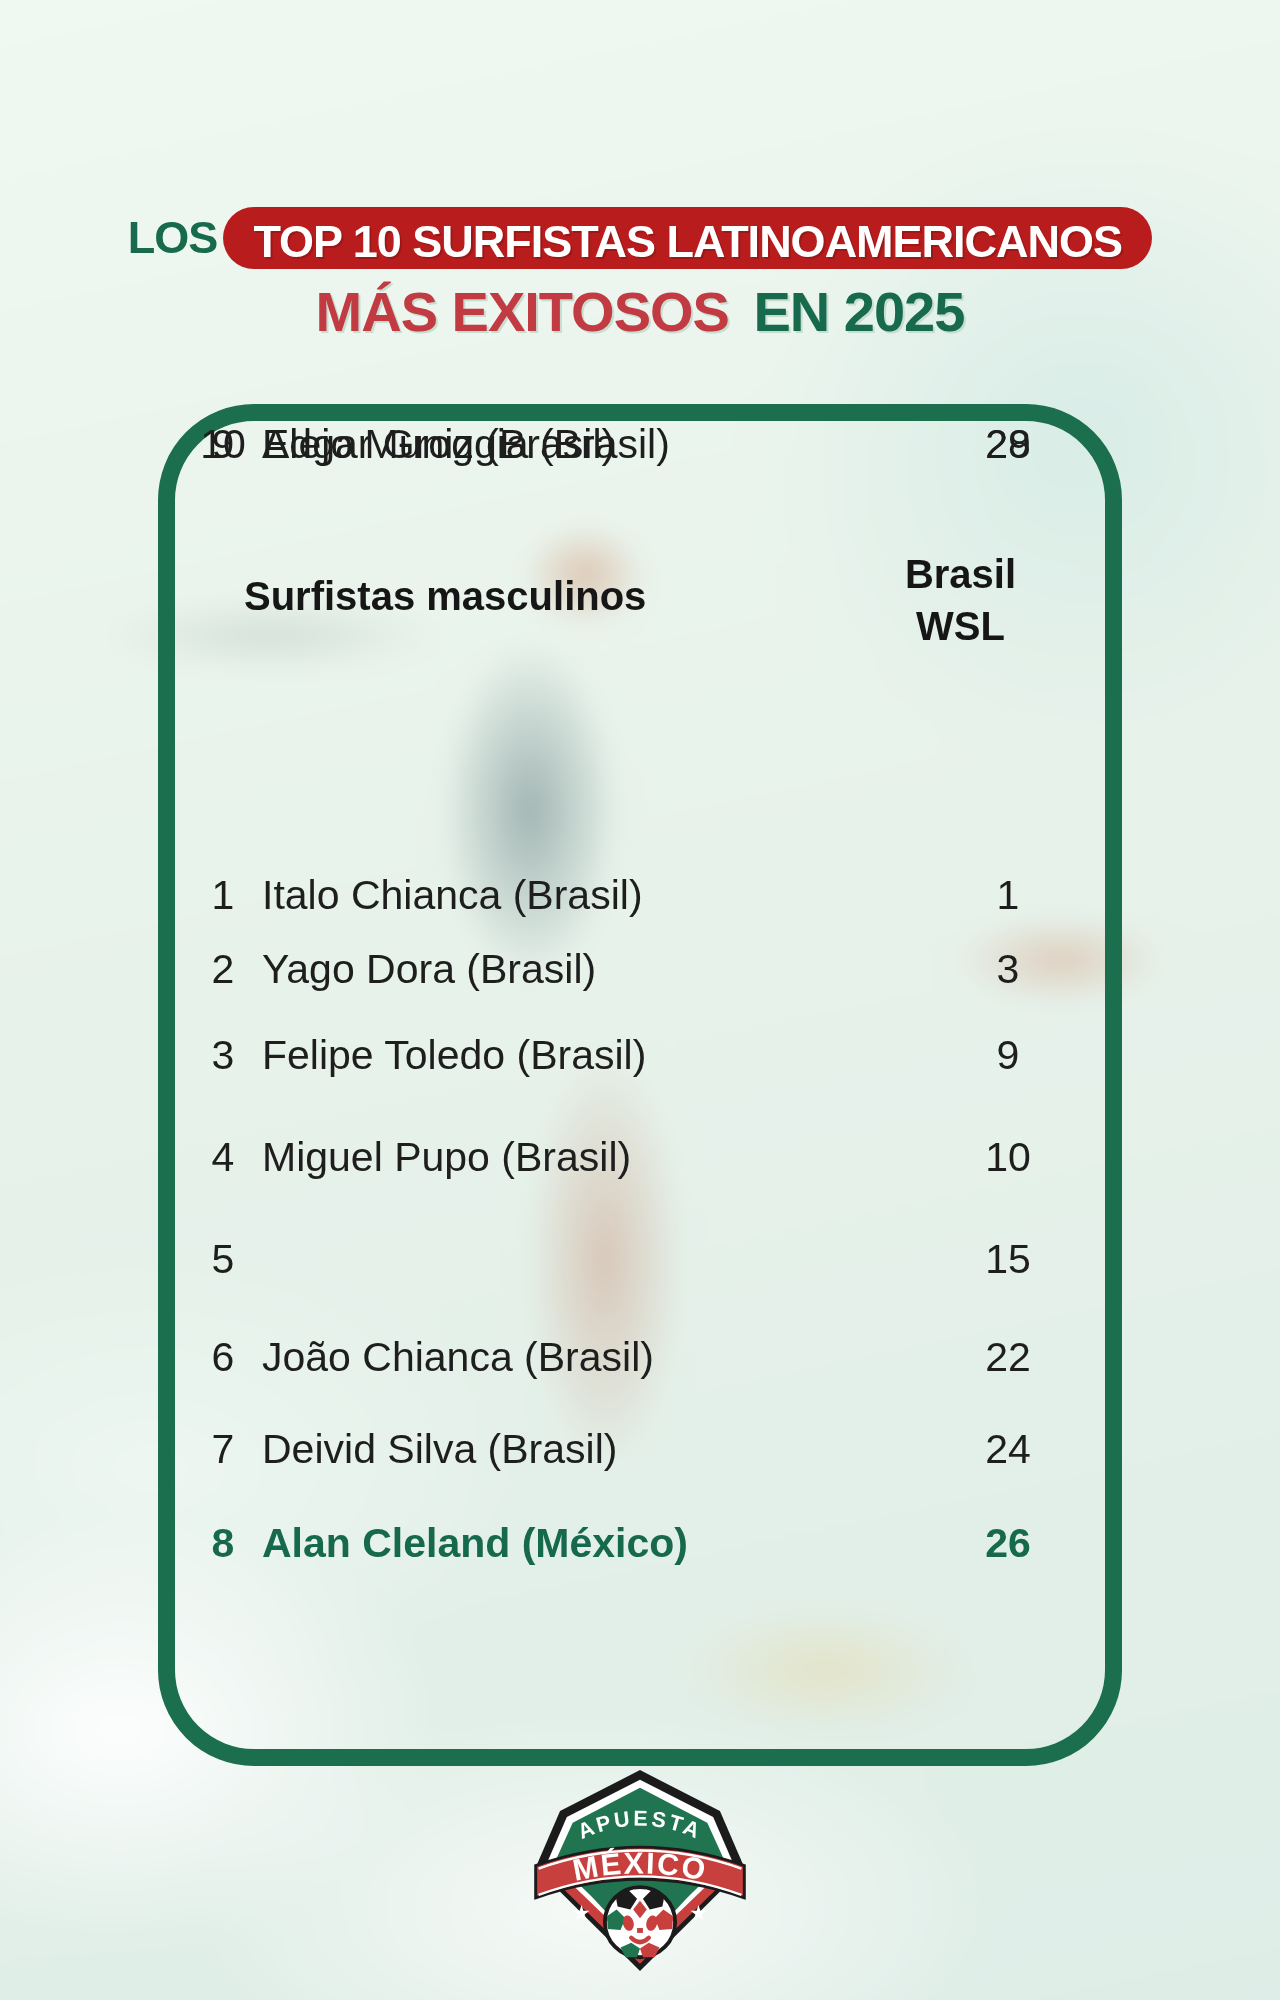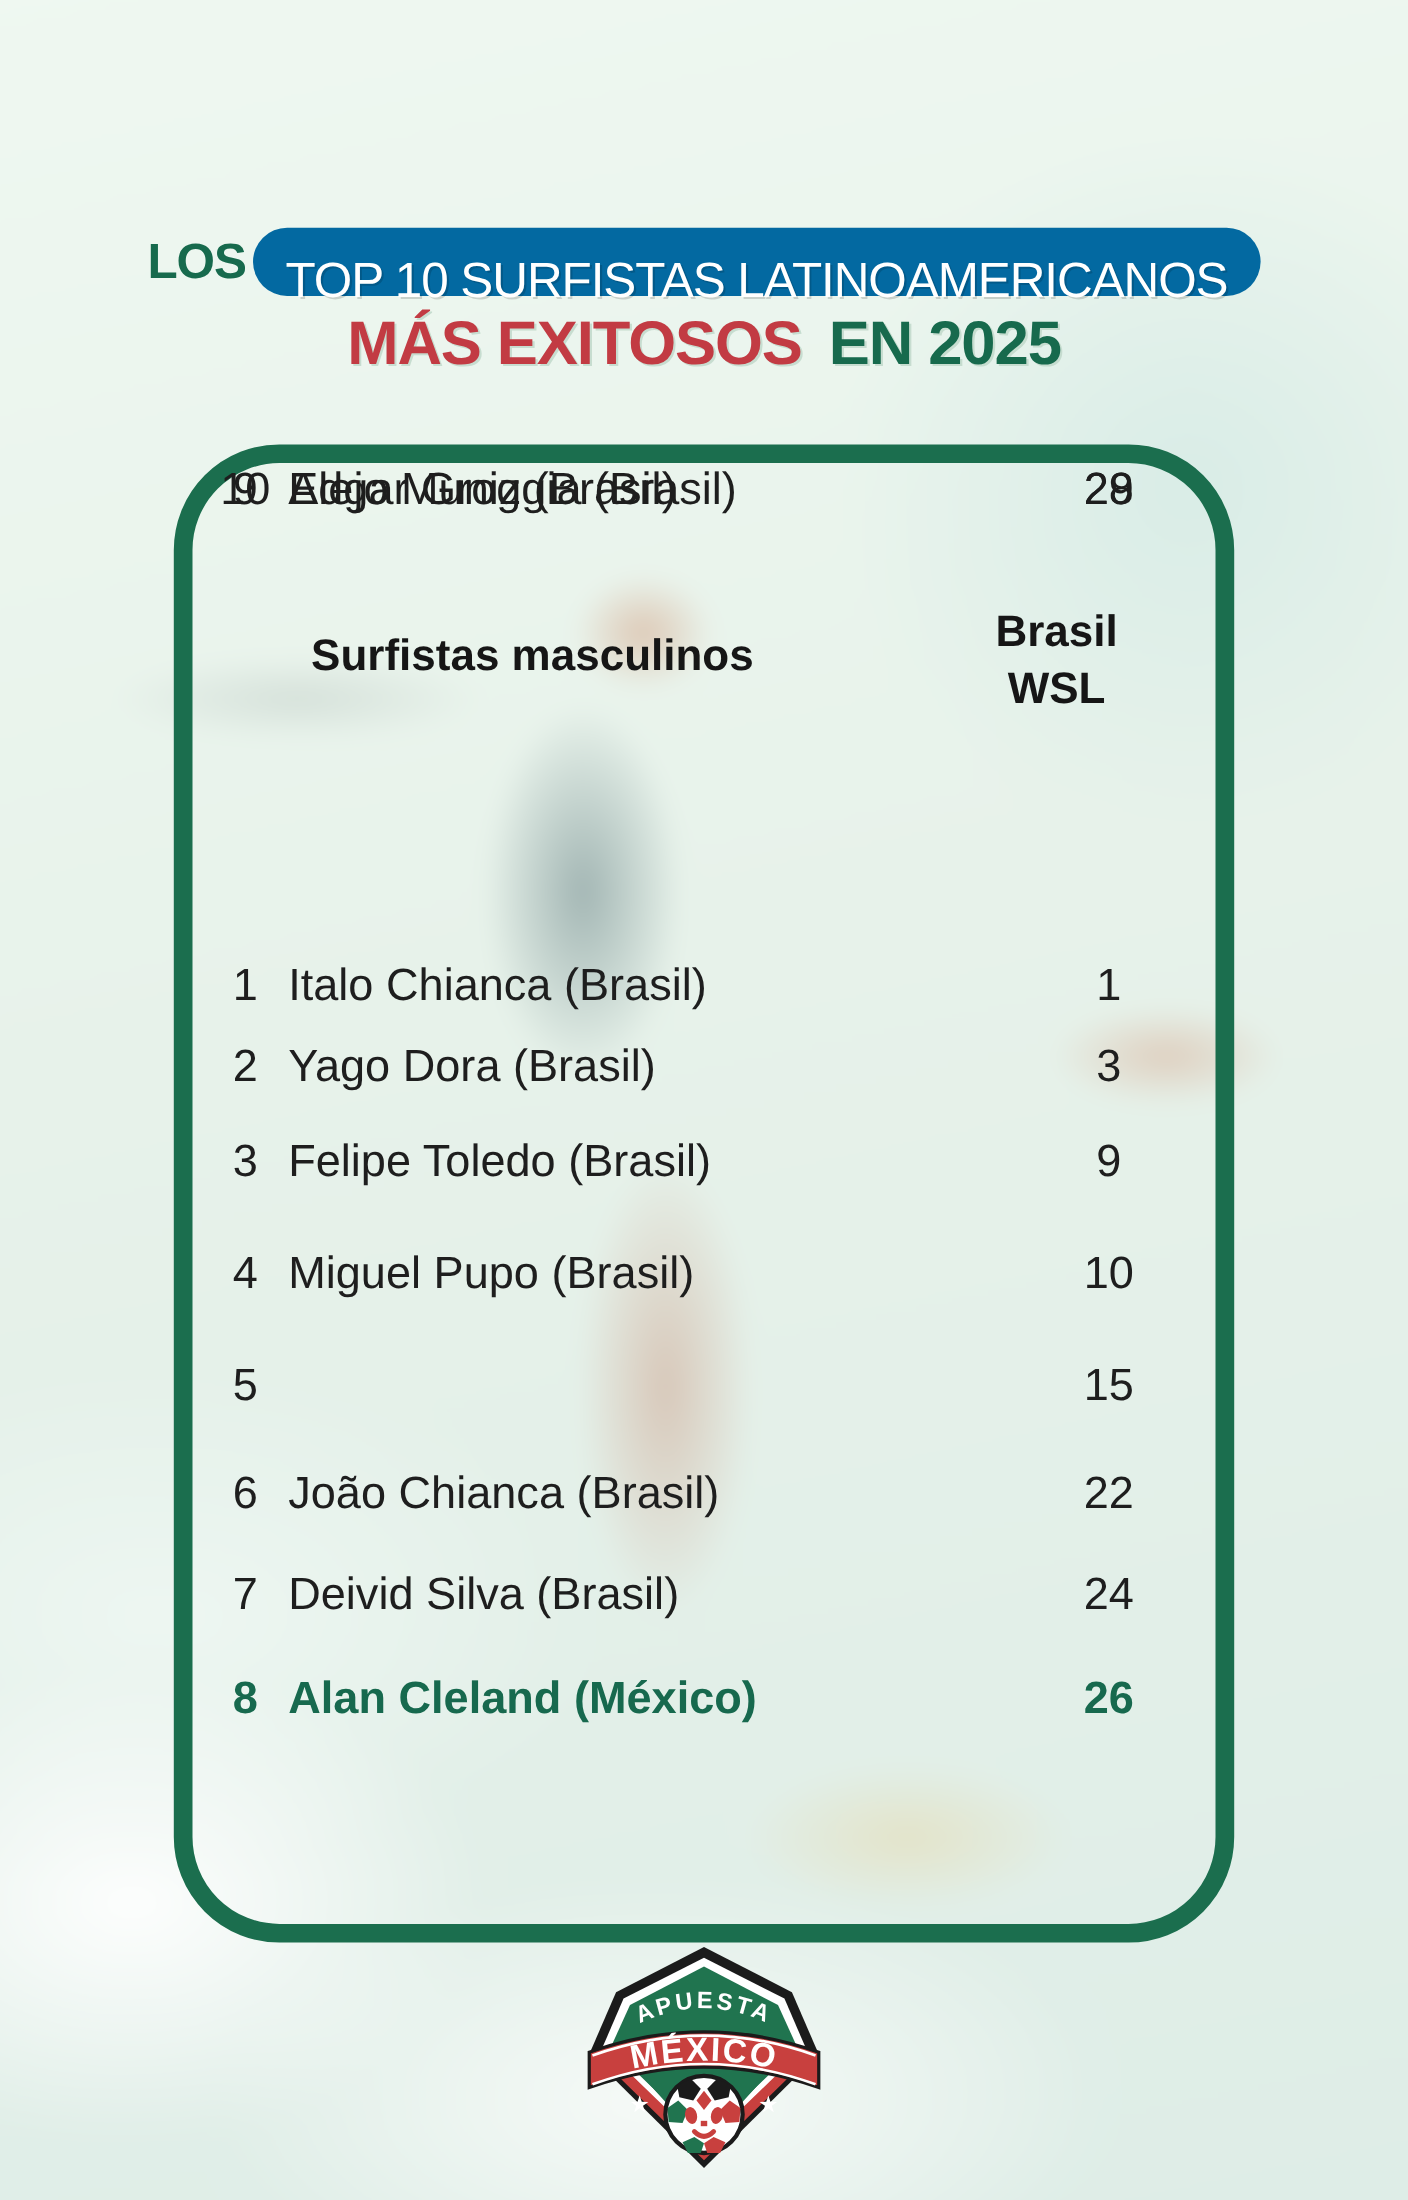--- a/index.html
+++ b/index.html
@@ -26,38 +26,38 @@
     filter: blur(10px);
   }
 
   
   .title-block { position:absolute; top:207px; left:0; width:100%; text-align:center; }
   .title-line1 { display:flex; justify-content:center; align-items:center; gap:6px; }
   .title-prefix {
     color:#176a4d; font-weight:800; font-size:45px; letter-spacing:-1px;
   }
   .title-pill {
-    background:#0369a1; color:#ffffff; font-weight:400; font-size:45px; letter-spacing:-1px;
-    height:62px; line-height:62px; padding:17px 30px; border-radius:31px; white-space:nowrap;
+    background:#b91c1c; color:#ffffff; font-weight:700; font-size:45px; letter-spacing:-1px;
+    height:62px; line-height:62px; padding:4px 30px; border-radius:31px; white-space:nowrap;
     text-shadow:2px 2px 0 rgba(0,0,0,.15);
   }
   .title-line2 { margin-top:10px; font-weight:800; font-size:56px; letter-spacing:-1px;
     text-shadow:2px 2px 0 rgba(190,215,200,.8); }
   .sub-red   { color:#c23b43; }
   .sub-green { color:#176a4d; margin-left:10px; }
 
   
   .card {
     position:absolute; left:158px; top:404px; width:964px; height:1362px;
     border:17px solid #1b6e4e; border-radius:96px;
   }
   .card .abs { position:absolute; }
 
   .th-players {
-    left:69px; top:153px; width:480px; text-align:center;
+    left:69px; top:153px; width:480px; text-align:left;
     font-weight:700; font-size:40px; color:#161616;
   }
   .th-ranking {
     left:683px; top:127px; width:205px; text-align:center;
     font-weight:700; font-size:40px; line-height:52px; color:#161616;
   }
   .th-ranking span { display:block; }
 
   .row { position:absolute; left:0; width:930px; height:52px; font-size:41px; color:#1e1e1e; }
   .row .rank { position:absolute; left:13px;  width:70px;  text-align:center; }

